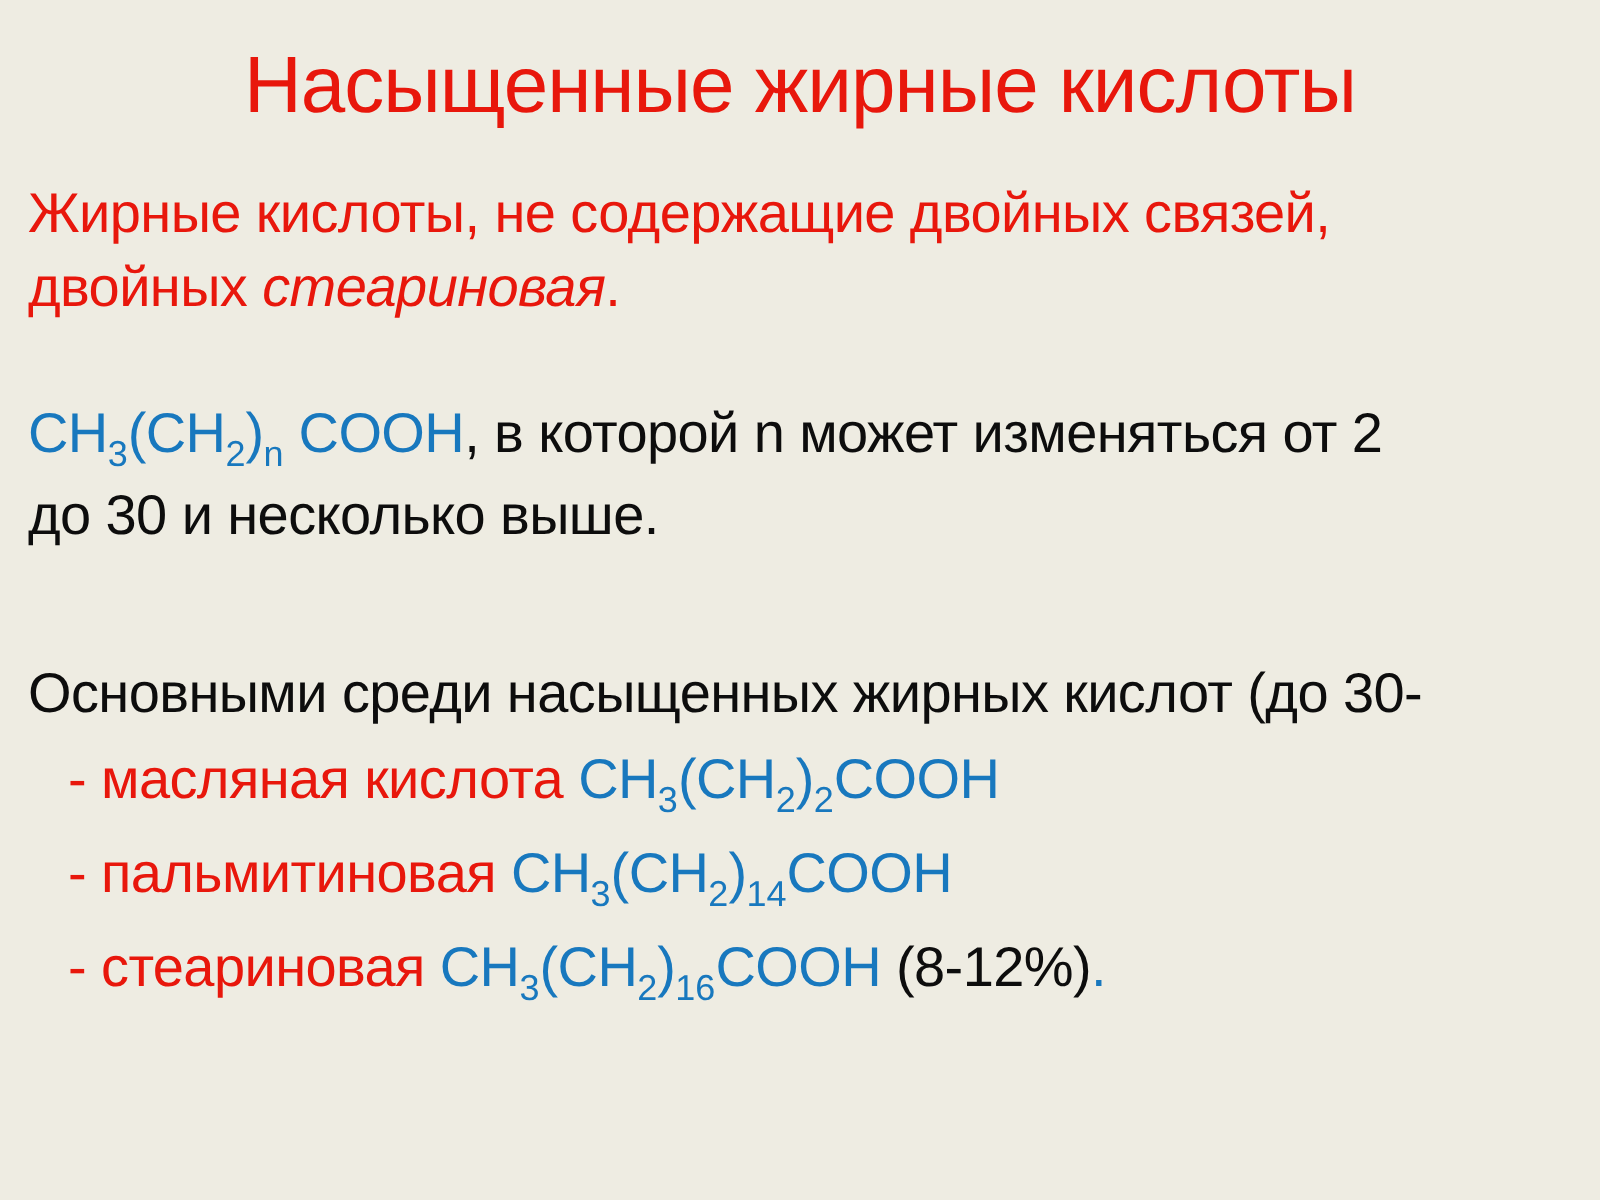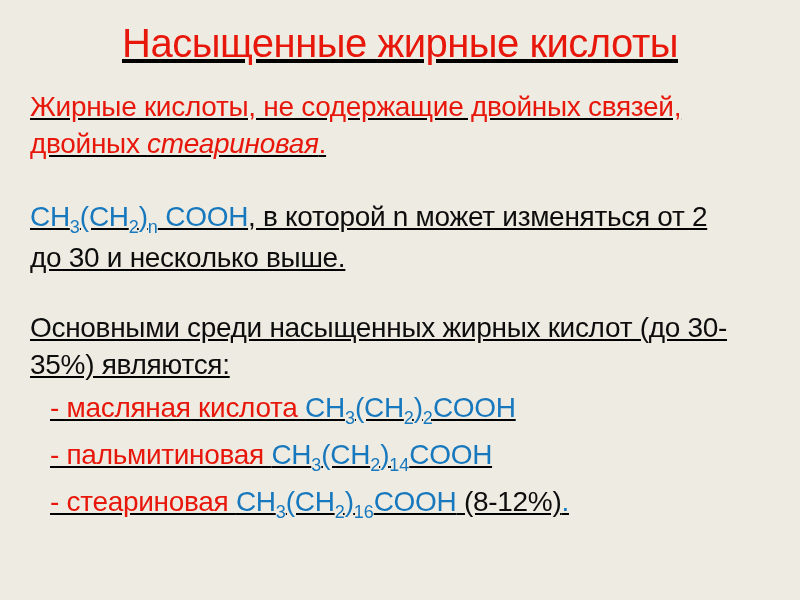--- a/index.html
+++ b/index.html
@@ -13,45 +13,44 @@
     background: var(--bg, #EEECE2);
     font-family: "Liberation Sans", "DejaVu Sans", sans-serif;
   }
   .slide {
     position: relative;
     width: 800px;
     height: 576px;
     box-sizing: border-box;
     padding-top: 19px;
     overflow: hidden;
-    text-decoration: underline;
   }
   .title {
     margin: 0;
     font-size: 40px;
     line-height: 48px;
     font-weight: normal;
     letter-spacing: -0.5px;
     text-align: center;
     color: var(--red, #E8170C);
     white-space: nowrap;
   }
   .body {
-    padding-left: 30px;
+    padding-left: 14px;
     padding-right: 8px;
     font-size: 28px;
     line-height: 37px;
     letter-spacing: -0.3px;
     color: var(--black, #0D0D0D);
   }
   .block { margin: 0; }
   .line { white-space: nowrap; }
   [data-name="definition-paragraph"]      { margin-top: 21px; }
   [data-name="general-formula-paragraph"] { margin-top: 36px; }
-  [data-name="main-acids-intro"]          { margin-top: 33px; }
+  [data-name="main-acids-intro"]          { margin-top: 52px; }
   [data-name^="acid-list-item"]           { margin-top: 6px; margin-left: 20px; }
   .c-red   { color: var(--red,   #E8170C); }
   .c-blue  { color: var(--blue,  #1878BE); }
   .c-black { color: var(--black, #0D0D0D); }
   .italic  { font-style: italic; }
   .sub {
     font-size: 18px;
     letter-spacing: 0;
     position: relative;
     top: 7px;
@@ -66,21 +65,20 @@
       <div class="block" data-name="definition-paragraph">
         <div class="line" data-name="text-line"><span class="seg c-red" data-name="text-segment">Жирные кислоты, не содержащие двойных связей,</span></div>
         <div class="line" data-name="text-line"><span class="seg c-red" data-name="text-segment">двойных </span><span class="seg c-red italic" data-name="text-segment">стеариновая</span><span class="seg c-red" data-name="text-segment">.</span></div>
       </div>
       <div class="block" data-name="general-formula-paragraph">
         <div class="line" data-name="text-line"><span class="seg c-blue" data-name="text-segment">CH</span><span class="seg c-blue sub" data-name="subscript">3</span><span class="seg c-blue" data-name="text-segment">(CH</span><span class="seg c-blue sub" data-name="subscript">2</span><span class="seg c-blue" data-name="text-segment">)</span><span class="seg c-blue sub" data-name="subscript">n</span><span class="seg c-blue" data-name="text-segment"> COOH</span><span class="seg c-black" data-name="text-segment">, в которой n может изменяться от 2</span></div>
         <div class="line" data-name="text-line"><span class="seg c-black" data-name="text-segment">до 30 и несколько выше.</span></div>
       </div>
       <div class="block" data-name="main-acids-intro">
         <div class="line" data-name="text-line"><span class="seg c-black" data-name="text-segment">Основными среди насыщенных жирных кислот (до 30-</span></div>
-        <div class="line" data-name="text-line"><span class="seg c-black" data-name="text-segment">35%) являются:</span></div>
       </div>
       <div class="block" data-name="acid-list-item-butyric">
         <div class="line" data-name="text-line"><span class="seg c-red" data-name="text-segment">- масляная кислота </span><span class="seg c-blue" data-name="text-segment">CH</span><span class="seg c-blue sub" data-name="subscript">3</span><span class="seg c-blue" data-name="text-segment">(CH</span><span class="seg c-blue sub" data-name="subscript">2</span><span class="seg c-blue" data-name="text-segment">)</span><span class="seg c-blue sub" data-name="subscript">2</span><span class="seg c-blue" data-name="text-segment">COOH</span></div>
       </div>
       <div class="block" data-name="acid-list-item-palmitic">
         <div class="line" data-name="text-line"><span class="seg c-red" data-name="text-segment">- пальмитиновая </span><span class="seg c-blue" data-name="text-segment">CH</span><span class="seg c-blue sub" data-name="subscript">3</span><span class="seg c-blue" data-name="text-segment">(CH</span><span class="seg c-blue sub" data-name="subscript">2</span><span class="seg c-blue" data-name="text-segment">)</span><span class="seg c-blue sub" data-name="subscript">14</span><span class="seg c-blue" data-name="text-segment">COOH</span></div>
       </div>
       <div class="block" data-name="acid-list-item-stearic">
         <div class="line" data-name="text-line"><span class="seg c-red" data-name="text-segment">- стеариновая </span><span class="seg c-blue" data-name="text-segment">CH</span><span class="seg c-blue sub" data-name="subscript">3</span><span class="seg c-blue" data-name="text-segment">(CH</span><span class="seg c-blue sub" data-name="subscript">2</span><span class="seg c-blue" data-name="text-segment">)</span><span class="seg c-blue sub" data-name="subscript">16</span><span class="seg c-blue" data-name="text-segment">COOH</span><span class="seg c-black" data-name="text-segment"> (8-12%)</span><span class="seg c-blue" data-name="text-segment">.</span></div>
       </div>

